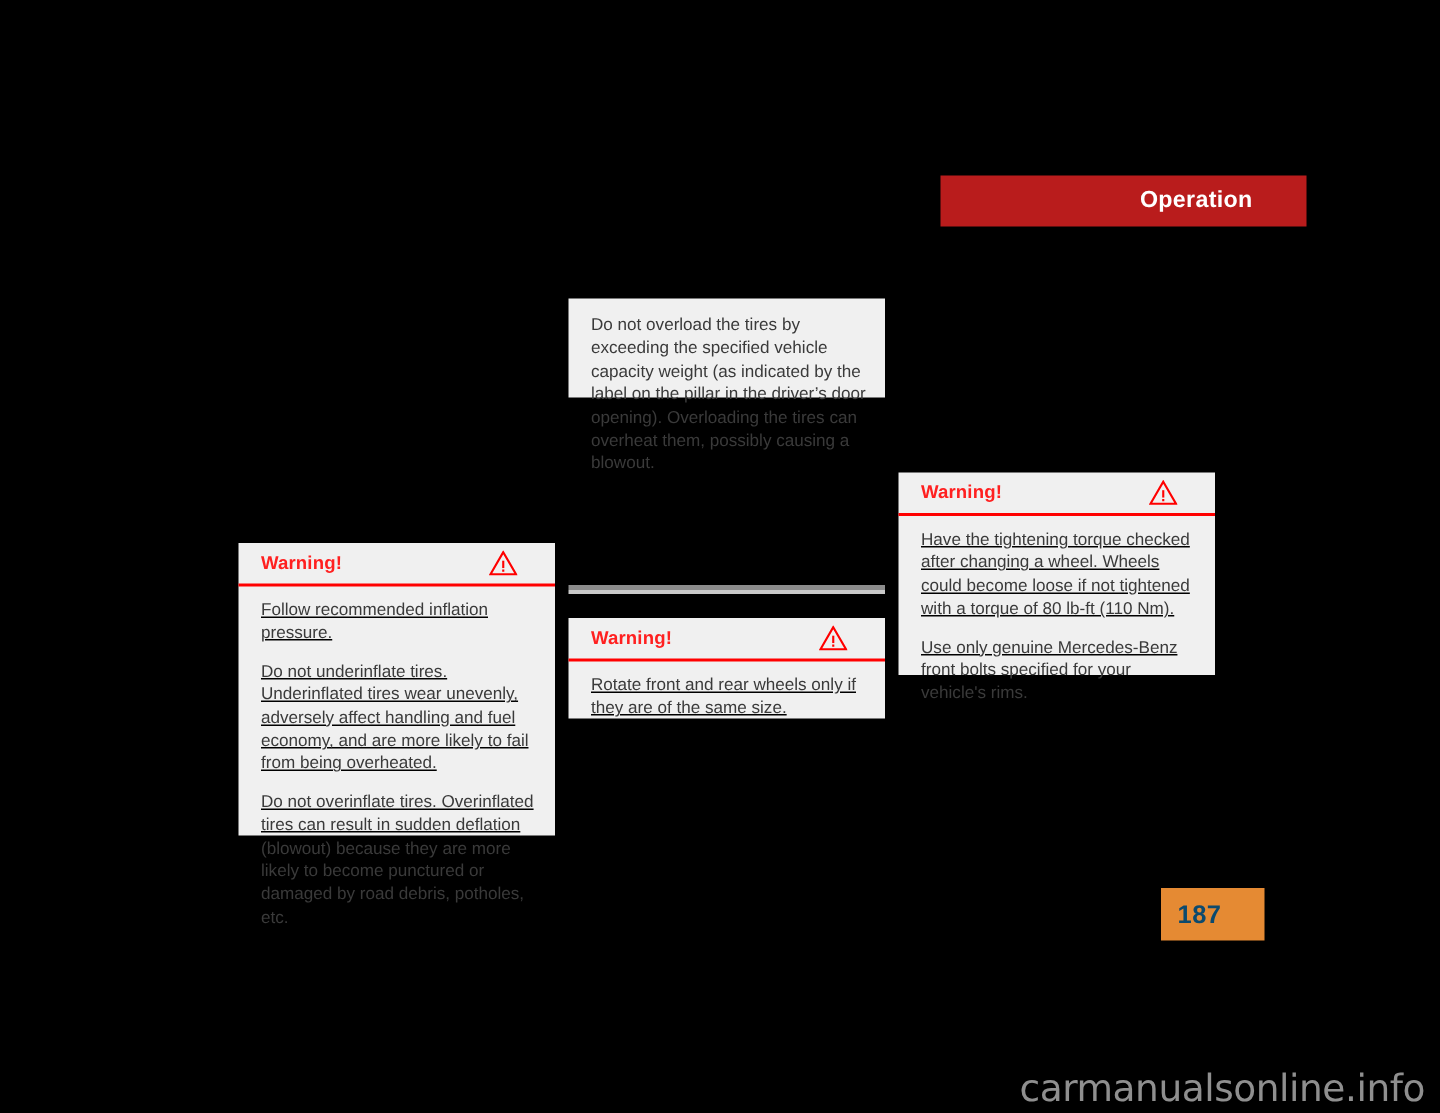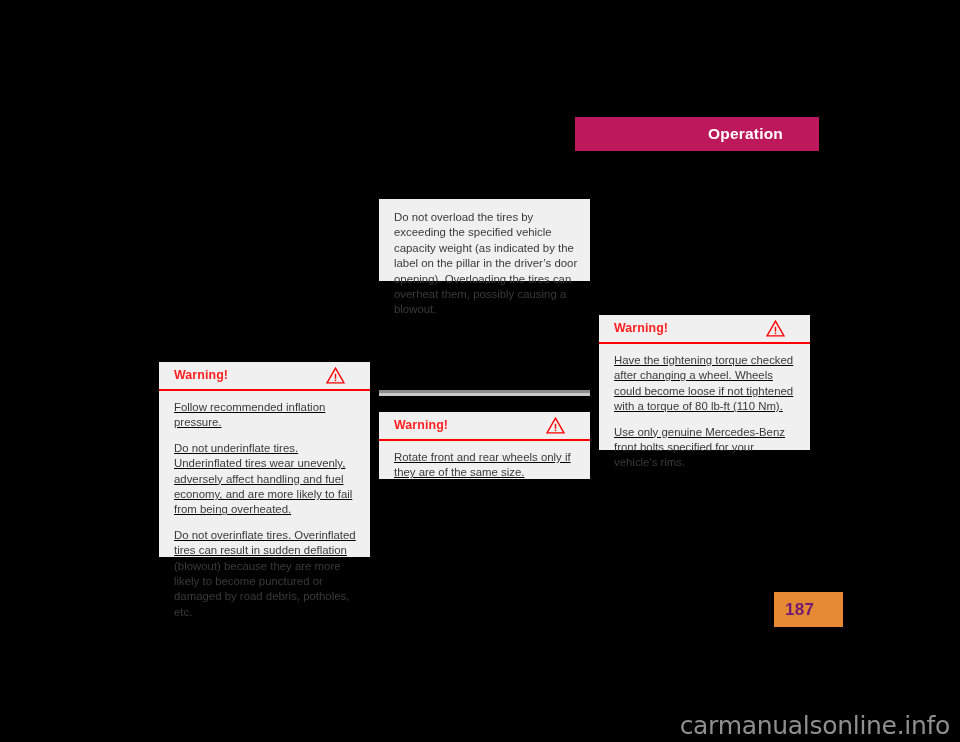--- a/index.html
+++ b/index.html
@@ -19,25 +19,25 @@
   
   .page {
     position: absolute;
     inset: 0;
     background: #000000;
   }
 
   
   .section-banner {
     position: absolute;
-    left: 575px;
+    left: 627px;
     top: 117px;
     width: 244px;
     height: 34px;
-    background: #be185d;
+    background: #b91c1c;
     display: flex;
     align-items: center;
     justify-content: flex-end;
     box-sizing: border-box;
     padding-right: 36px;
   }
   .section-banner .section-title {
     color: #ffffff;
     font-size: 15.5px;
     font-weight: bold;
@@ -109,21 +109,21 @@
   }
   .warning-body p:last-child {
     margin-bottom: 0;
   }
 
   
   #middle-text-block {
     left: 379px;
     top: 199px;
     width: 211px;
-    height: 82px;
+    height: 66px;
   }
   #left-warning-box {
     left: 159px;
     top: 362px;
     width: 211px;
     height: 195px;
   }
   #middle-warning-box {
     left: 379px;
     top: 412px;
@@ -156,21 +156,21 @@
     width: 69px;
     height: 35px;
     background: #e58a33;
     display: flex;
     align-items: center;
     justify-content: flex-start;
     box-sizing: border-box;
     padding-left: 11px;
   }
   .page-badge .page-number {
-    color: #701a75;
+    color: #0c4a6e;
     font-size: 17px;
     font-weight: bold;
     line-height: 1;
     letter-spacing: 0.3px;
   }
 
   
   .watermark {
     position: absolute;
     right: 10px;

